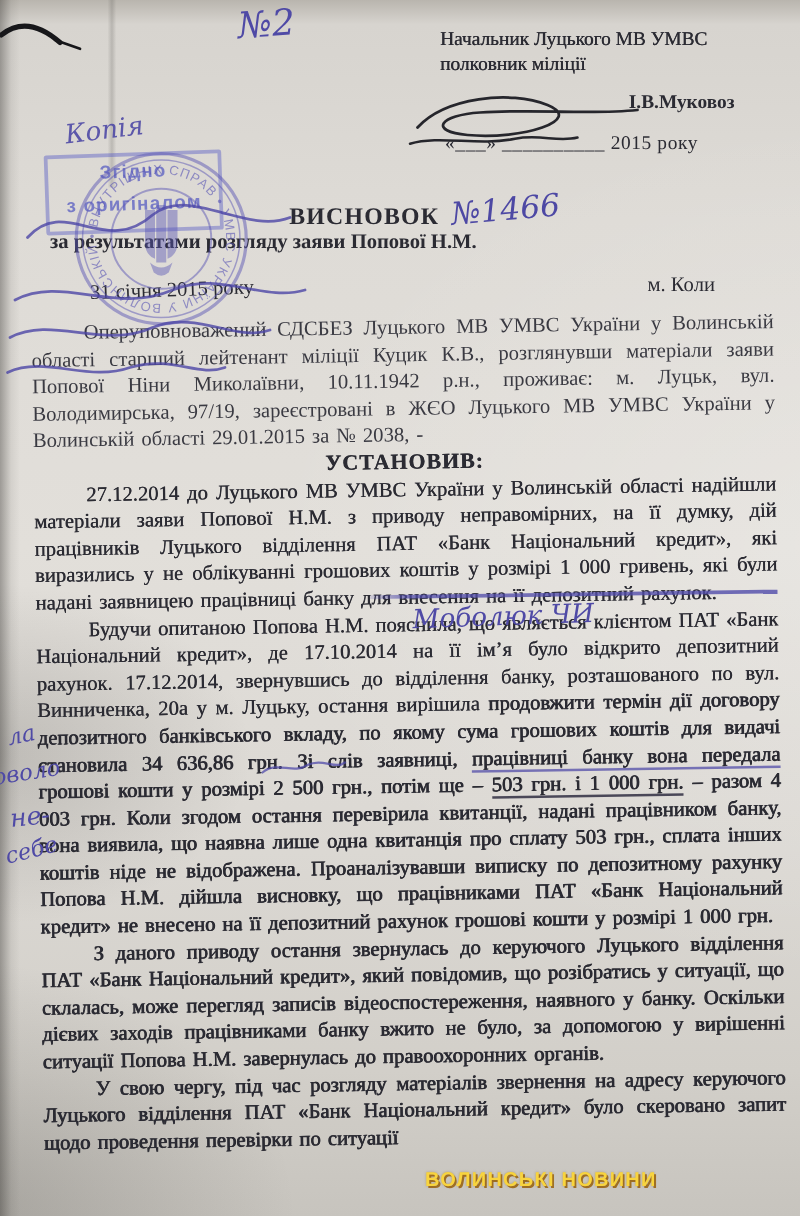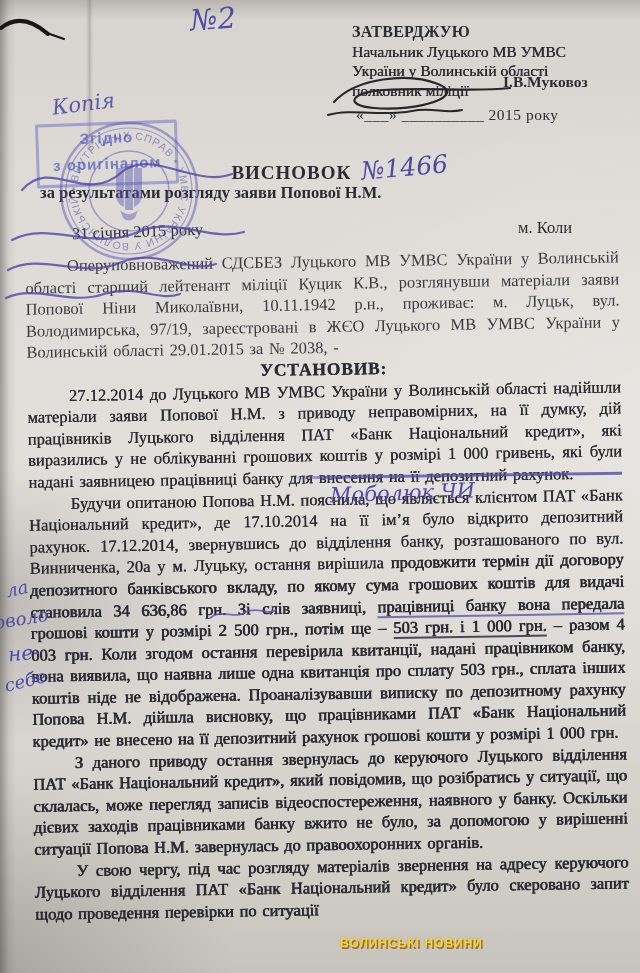--- a/index.html
+++ b/index.html
@@ -64,41 +64,39 @@
     background:linear-gradient(90deg, rgba(80,75,170,.15), rgba(80,75,170,.75) 10%, rgba(80,75,170,.8));
     transform:rotate(-0.8deg);}
   .squiggle{position:absolute;left:206px;top:606px;}
   .mnote{position:absolute;font-size:18px;}
   .mnote.m0{left:6px;top:578px;transform:rotate(-12deg);}
   .mnote.m1{left:-6px;top:608px;transform:rotate(-9deg);}
   .mnote.m2{left:8px;top:641px;font-size:20px;transform:rotate(-6deg);}
   .mnote.m3{left:4px;top:670px;transform:rotate(-14deg);}
 
   .watermark{position:absolute;left:340px;top:936px;font-family:"Liberation Sans",sans-serif;
-    font-weight:bold;font-size:12px;letter-spacing:1px;color:#f8d43e;
+    font-weight:bold;font-size:16px;letter-spacing:1px;color:#f8d43e;
     text-shadow:1.5px 1.5px 0 rgba(150,95,10,.85), 0 0 2px rgba(120,80,0,.4);}
 </style>
 </head>
 <body>
 
 <div class="paper">
   <div class="edge-left"></div>
   <div class="crease"></div>
 
   <svg class="tl-mark" width="72" height="42" viewBox="0 0 72 42">
     <path d="M1,20 C16,8 32,12 48,26" stroke="#17171a" stroke-width="4" fill="none" stroke-linecap="round"></path>
     <path d="M44,24 L64,31" stroke="#17171a" stroke-width="2.2" fill="none" stroke-linecap="round"></path>
   </svg>
 
   <div class="hand note-n2">№2</div>
 
   <div class="approval">
-    <div class="head">ЗАТВЕРДЖУЮ</div>
     <div class="ln">Начальник Луцького МВ УМВС</div>
-    <div class="ln">України у Волинській області</div>
     <div class="ln">полковник міліції</div>
   </div>
   <svg class="sig-svg" width="220" height="52" viewBox="0 0 220 52">
     <path d="M12,34 C34,10 86,4 116,16 C146,28 96,44 52,40 C20,37 30,24 62,22 C110,19 150,24 188,20" stroke="#26262c" stroke-width="2.2" fill="none" stroke-linecap="round"></path>
     <path d="M6,47 C30,40 60,49 90,43 C110,39 124,46 140,42" stroke="#26262c" stroke-width="2" fill="none" stroke-linecap="round"></path>
   </svg>
   <div class="signer">І.В.Муковоз</div>
   <div class="dateblank">«___» __________ 2015 року</div>
 
   <div class="titlerow">

